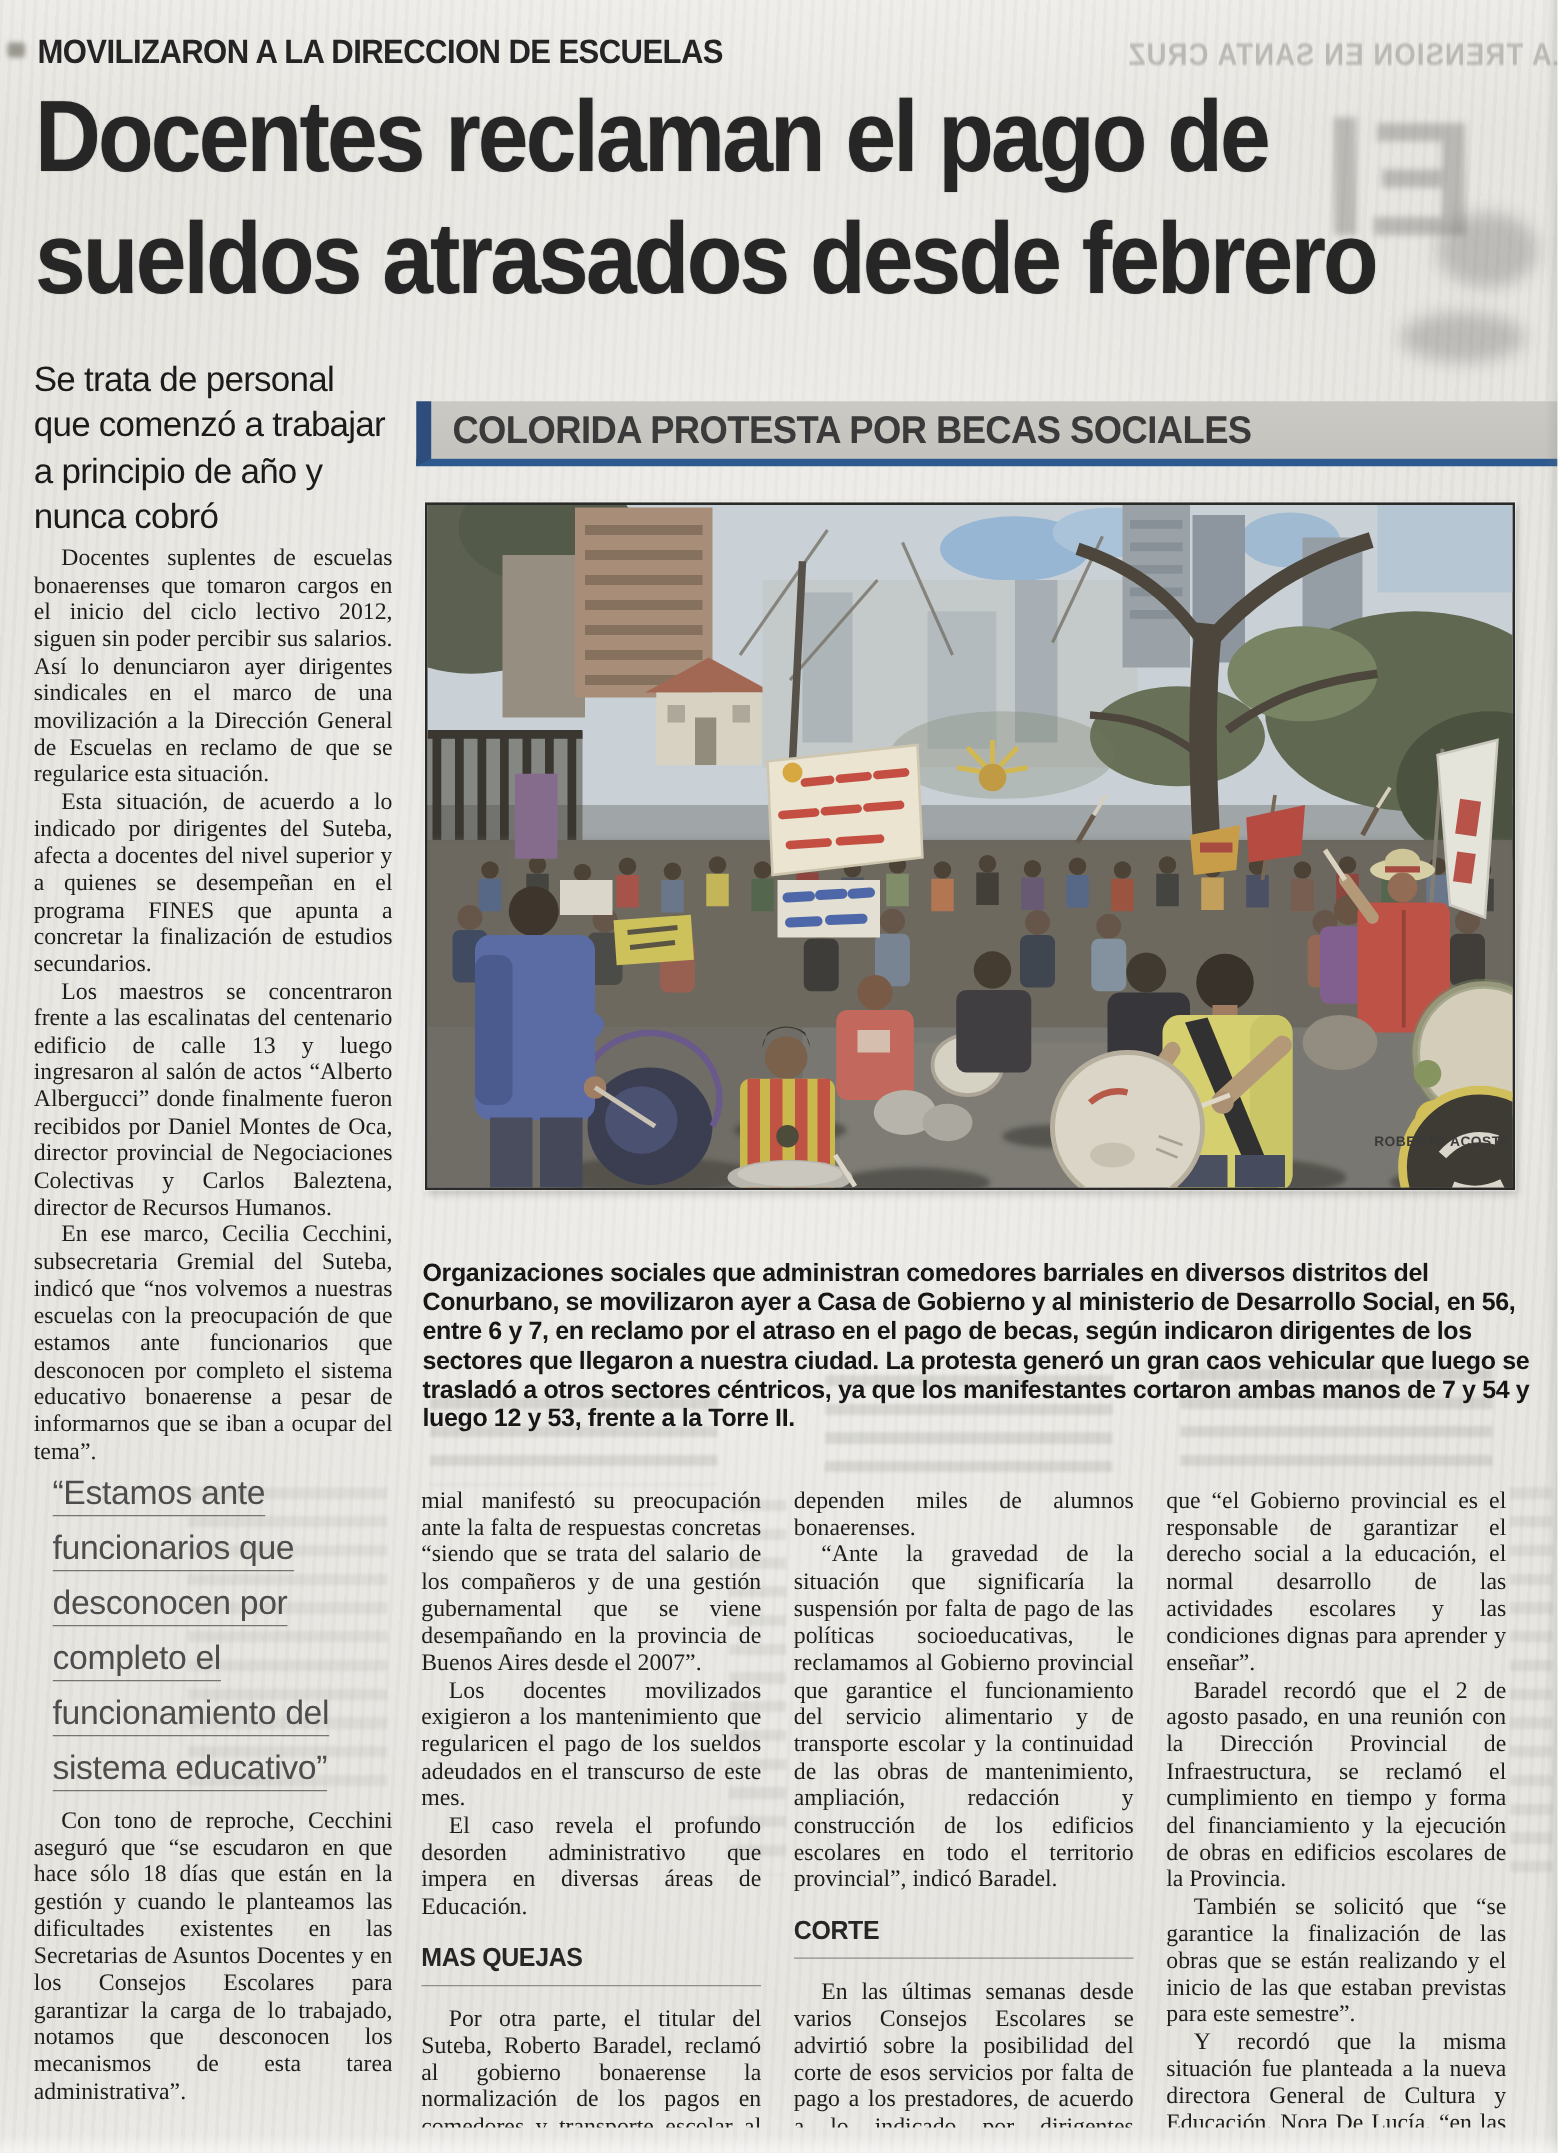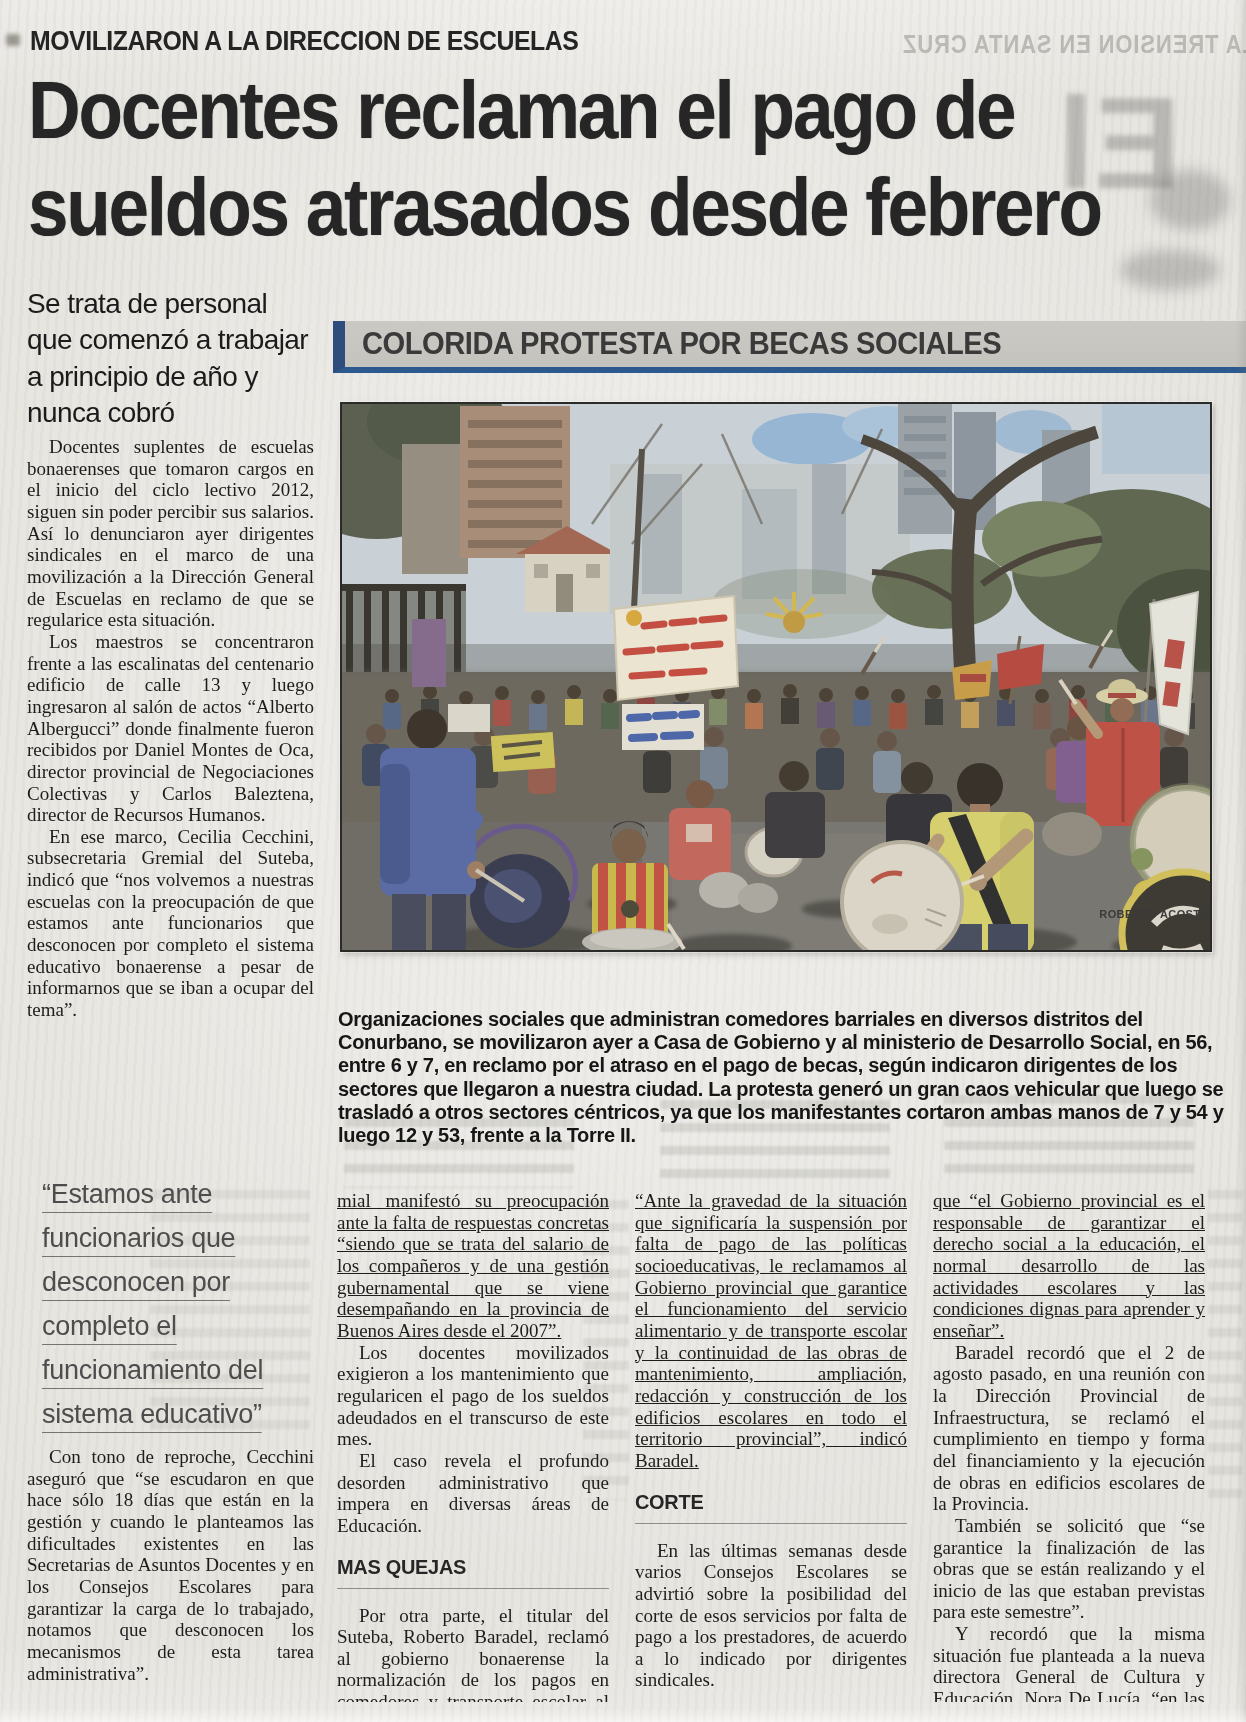--- a/index.html
+++ b/index.html
@@ -36,21 +36,21 @@
     background:repeating-linear-gradient(180deg, rgba(125,128,120,.38) 0 9px, rgba(0,0,0,0) 9px 23px);}
   .bleed-blob{position:absolute;background:rgba(80,80,78,.28);filter:blur(7px);border-radius:50%;}
   
   .standfirst{
     position:absolute;left:27px;top:286px;width:287px;
     font-family:"Liberation Sans",sans-serif;font-size:28px;line-height:1.30;
     letter-spacing:-.6px;color:#1b1b1b;
   }
   .bodycol{font-size:19px;line-height:1.14;text-align:justify;color:#1d1d1d;}
   .bodycol p{margin:0;text-indent:22px;}
-  .bodycol.cont p:first-child{text-indent:0;text-decoration:underline;}
+  .bodycol.cont p:first-child{text-indent:0;}
   #left-body-1{position:absolute;left:27px;top:436px;width:287px;height:732px;overflow:hidden;}
   #left-body-2{position:absolute;left:27px;top:1446px;width:287px;height:240px;overflow:hidden;}
   .pullquote{
     position:absolute;left:27px;top:1172px;width:287px;height:268px;overflow:hidden;
     font-family:Liberation Sans, sans-serif;font-size:27px;line-height:1.63;
     color:#4d4d4d;letter-spacing:-.3px;
     text-decoration:underline;text-decoration-color:#757570;
     text-decoration-thickness:1.4px;text-underline-offset:9px;margin-left:15px;
   }
   
@@ -117,20 +117,21 @@
   <div class="kicker-mark"></div>
   <div class="kicker">MOVILIZARON A LA DIRECCION DE ESCUELAS</div>
   <div class="headline">
     <div>Docentes reclaman el pago de</div>
     <div>sueldos atrasados desde febrero</div>
   </div>
 
   <div class="standfirst">Se trata de personal que comenzó a trabajar a principio de año y nunca cobró</div>
   <div id="left-body-1" class="bodycol">
       <p>Docentes suplentes de escuelas bonaerenses que tomaron cargos en el inicio del ciclo lectivo 2012, siguen sin poder percibir sus salarios. Así lo denunciaron ayer dirigentes sindicales en el marco de una movilización a la Dirección General de Escuelas en reclamo de que se regularice esta situación.</p>
+      <p>Esta situación, de acuerdo a lo indicado por dirigentes del Suteba, afecta a docentes del nivel superior y a quienes se desempeñan en el programa FINES que apunta a concretar la finalización de estudios secundarios.</p>
       <p>Los maestros se concentraron frente a las escalinatas del centenario edificio de calle 13 y luego ingresaron al salón de actos “Alberto Albergucci” donde finalmente fueron recibidos por Daniel Montes de Oca, director provincial de Negociaciones Colectivas y Carlos Baleztena, director de Recursos Humanos.</p>
       <p>En ese marco, Cecilia Cecchini, subsecretaria Gremial del Suteba, indicó que “nos volvemos a nuestras escuelas con la preocupación de que estamos ante funcionarios que desconocen por completo el sistema educativo bonaerense a pesar de informarnos que se iban a ocupar del tema”.</p>
     </div>
   <div class="pullquote">“Estamos ante funcionarios que desconocen por completo el funcionamiento del sistema educativo”</div>
   <div id="left-body-2" class="bodycol">
       <p>Con tono de reproche, Cecchini aseguró que “se escudaron en que hace sólo 18 días que están en la gestión y cuando le planteamos las dificultades existentes en las Secretarias de Asuntos Docentes y en los Consejos Escolares para garantizar la carga de lo trabajado, notamos que desconocen los mecanismos de esta tarea administrativa”.</p>
       <p>En ese sentido, la dirigente gre-</p>
     </div>
 
   <div class="banner">
@@ -460,20 +461,21 @@
         <p>Los docentes movilizados exigieron a los mantenimiento que regularicen el pago de los sueldos adeudados en el transcurso de este mes.</p>
         <p>El caso revela el profundo desorden administrativo que impera en diversas áreas de Educación.</p>
       </div>
     <div class="subhead"><span>MAS QUEJAS</span></div>
     <div class="bodycol">
         <p>Por otra parte, el titular del Suteba, Roberto Baradel, reclamó al gobierno bonaerense la normalización de los pagos en comedores y transporte escolar al señalar que, de lo contrario, corre riesgo la continuidad de esos servicios de los que</p>
       </div>
   </div>
   <div id="bcol-2" class="bcol">
     <div class="bodycol cont">
+        <p>dependen miles de alumnos bonaerenses.</p>
         <p>“Ante la gravedad de la situación que significaría la suspensión por falta de pago de las políticas socioeducativas, le reclamamos al Gobierno provincial que garantice el funcionamiento del servicio alimentario y de transporte escolar y la continuidad de las obras de mantenimiento, ampliación, redacción y construcción de los edificios escolares en todo el territorio provincial”, indicó Baradel.</p>
       </div>
     <div class="subhead"><span>CORTE</span></div>
     <div class="bodycol">
         <p>En las últimas semanas desde varios Consejos Escolares se advirtió sobre la posibilidad del corte de esos servicios por falta de pago a los prestadores, de acuerdo a lo indicado por dirigentes sindicales.</p>
       </div>
   </div>
   <div id="bcol-3" class="bcol">
     <div class="bodycol cont">
         <p>que “el Gobierno provincial es el responsable de garantizar el derecho social a la educación, el normal desarrollo de las actividades escolares y las condiciones dignas para aprender y enseñar”.</p>

